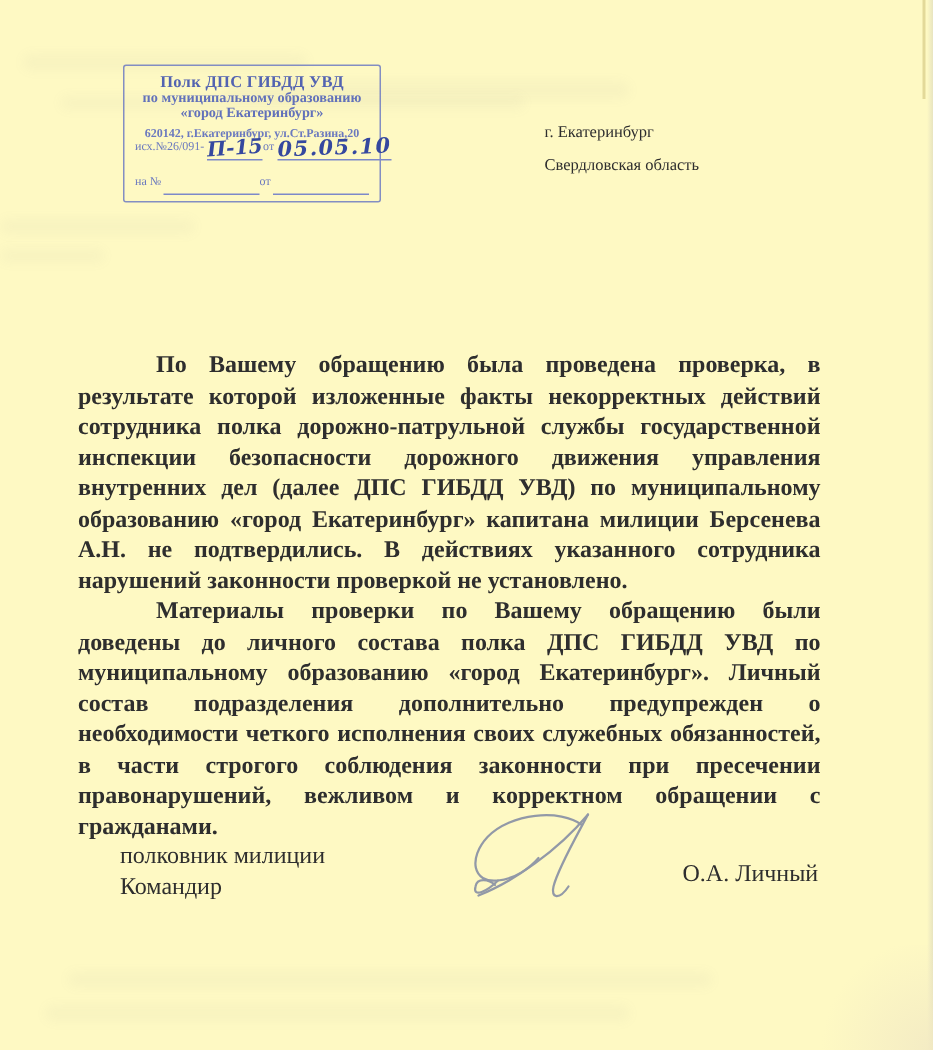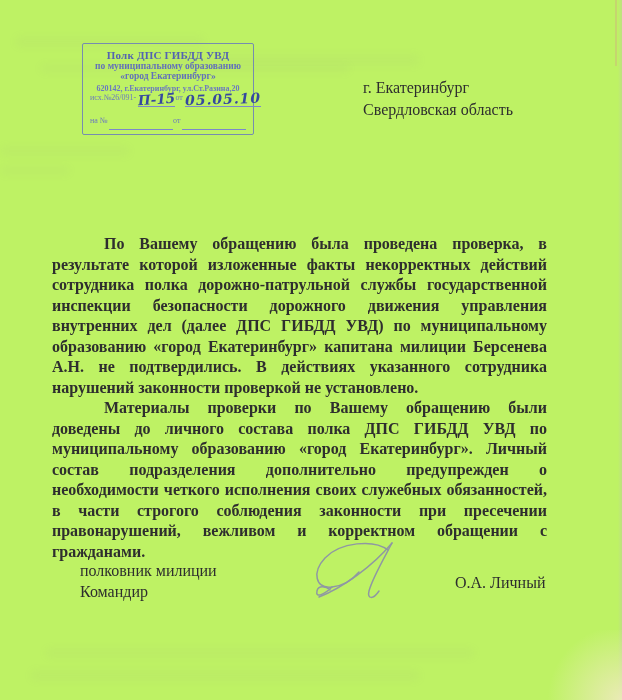--- a/index.html
+++ b/index.html
@@ -1,18 +1,18 @@
 <!DOCTYPE html>
 <html><head>
 <meta charset="utf-8">
 <style>
   html,body { margin:0; padding:0; background:#e8e8e6; }
   .page {
     position:relative; width:622px; height:700px; margin:0 auto;
-    background:#bef264; overflow:hidden;
+    background:#fef9c3; overflow:hidden;
     font-family:"Liberation Serif", serif; color:#2e2e2e;
   }
 
   
   .smudge { position:absolute; background:#8d8d8b; opacity:0.055; filter:blur(4px); border-radius:6px; }
   .sm1 { left:15px;  top:36px;  width:190px; height:11px; }
   .sm2 { left:150px; top:54px;  width:270px; height:12px; }
   .sm3 { left:40px;  top:64px;  width:310px; height:9px;  }
   .sm4 { left:0px;   top:146px; width:130px; height:10px; }
   .sm5 { left:0px;   top:166px; width:70px;  height:9px;  }
@@ -46,21 +46,21 @@
   .stamp-row.second { margin-top:9px; }
   .stamp-small { white-space:nowrap; padding:0 2px 1px 0; }
   .uline { flex:1; border-bottom:1px solid #7d89c9; text-align:center; min-height:13px; }
   .hand {
     display:inline-block; font-family:"DejaVu Serif", serif; font-style:italic; font-weight:600;
     color:#35489f; font-size:13.5px; line-height:13px; transform:rotate(-4deg); white-space:nowrap;
   }
   .hand.date { font-size:14px; transform:rotate(-2deg); letter-spacing:1px; }
 
   
-  .recipient { position:absolute; left:363px; top:77px; font-size:16px; line-height:22px; }
+  .recipient { position:absolute; left:363px; top:77px; font-size:11px; line-height:22px; }
 
   
   .greeting { position:absolute; left:187px; top:203px; font-size:16.5px; display:flex; align-items:baseline; }
   .redaction {
     display:inline-block; width:128px; height:16px; margin-left:8px;
     background:#fdfdfc; border-radius:2px; box-shadow:0 0 4px 2px rgba(253,253,252,0.9);
     text-align:right; color:#9a9a98; font-size:13px; line-height:16px;
   }
   .excl { margin-left:10px; }
 

